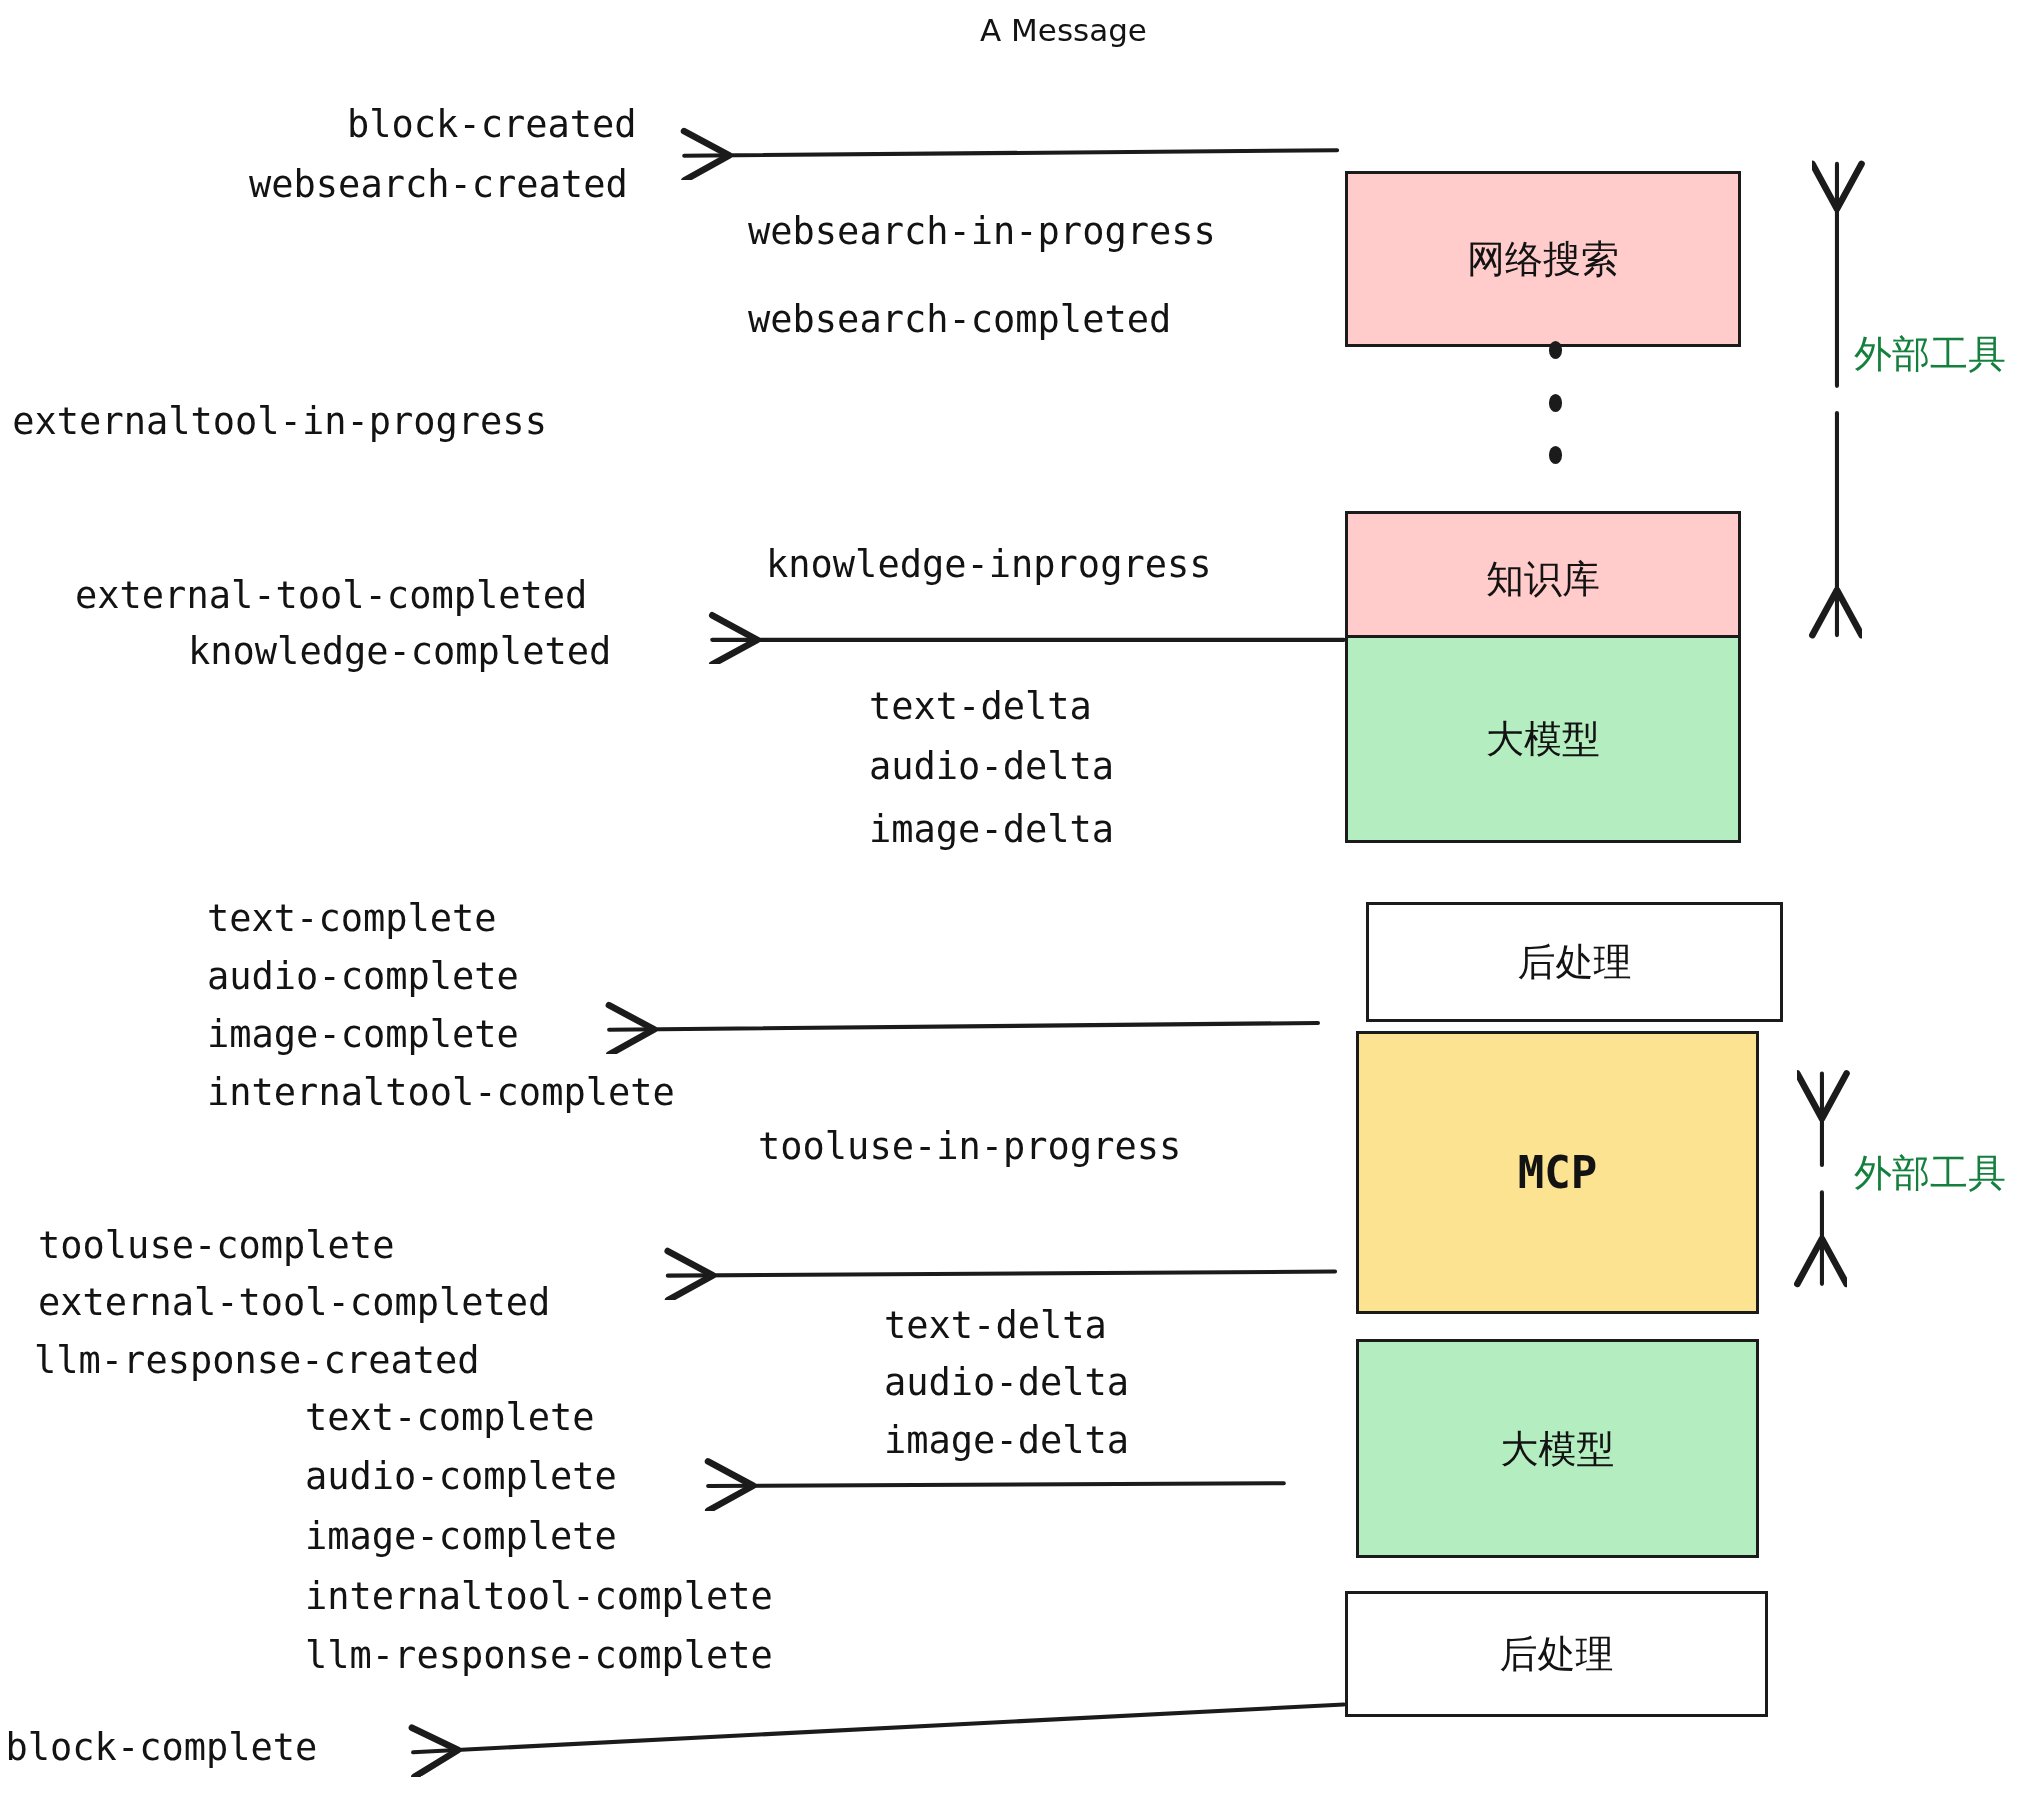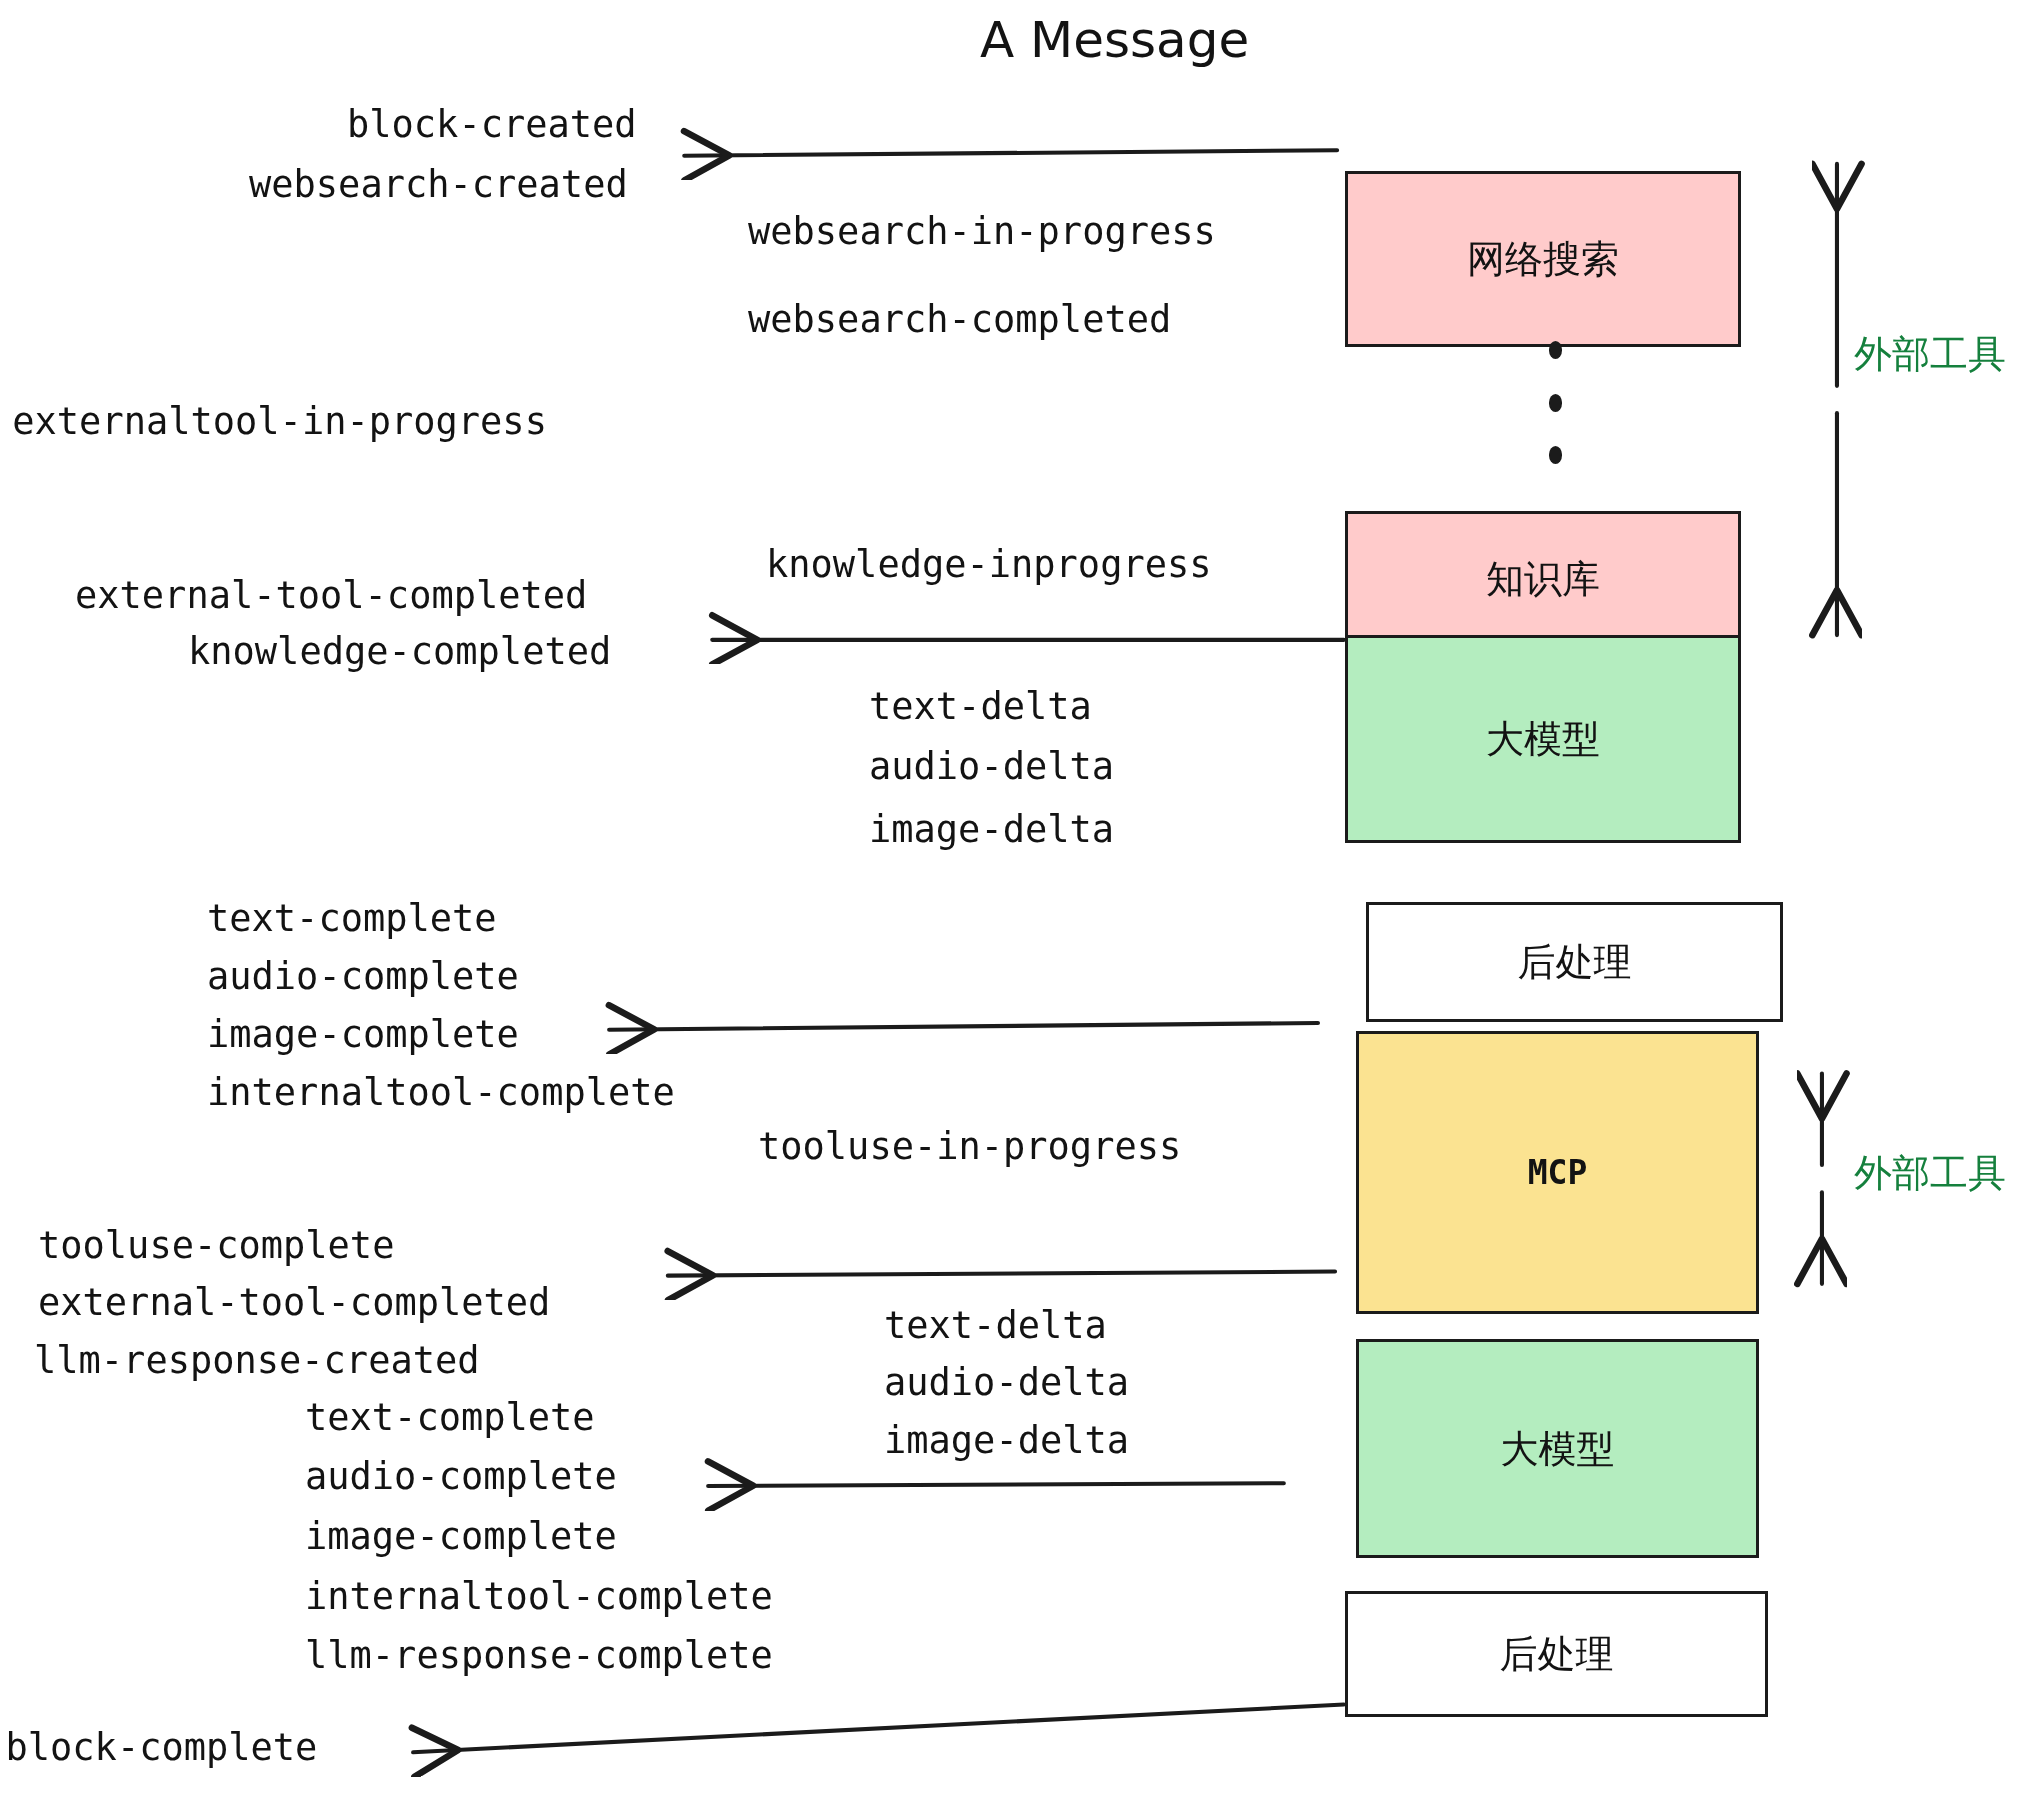--- a/index.html
+++ b/index.html
@@ -19,35 +19,35 @@
     font-family:"DejaVu Sans Mono","Liberation Mono",monospace;
     font-size:37px;
     letter-spacing:0px;
     color:#131313;
     white-space:nowrap;
     line-height:1;
   }
   .title{
     position:absolute;
     font-family:"DejaVu Sans","Liberation Sans",sans-serif;
-    font-size:50px;
+    font-size:31px;
     color:#131313;
     white-space:nowrap;
     line-height:1;
   }
   .boxlabel{
     font-family:"DejaVu Sans","Liberation Sans",sans-serif;
     font-size:38px;
     color:#131313;
     line-height:1;
     white-space:nowrap;
   }
   .boxlabel.mono{
     font-family:"DejaVu Sans Mono","Liberation Mono",monospace;
-    font-size:33px;
+    font-size:44px;
     font-weight:bold;
   }
   .node{
     position:absolute;
     box-sizing:border-box;
     border:3.4px solid #1b1b1b;
     display:flex;
     align-items:center;
     justify-content:center;
   }

